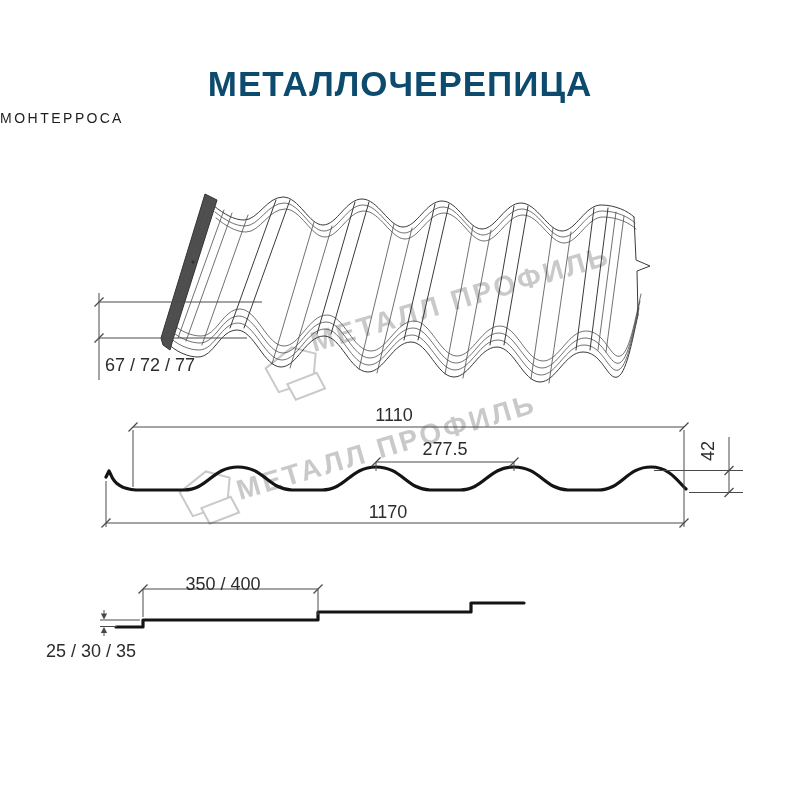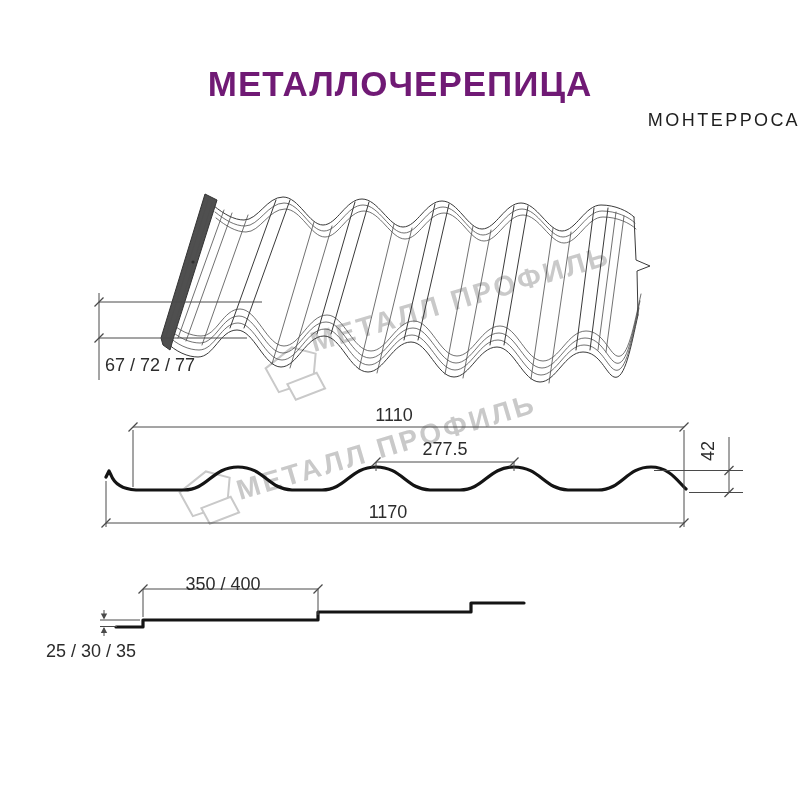--- a/index.html
+++ b/index.html
@@ -1,21 +1,21 @@
 <!DOCTYPE html>
 <html><head>
 <meta charset="utf-8">
 <style>
   html,body{margin:0;padding:0;background:#fff;}
   #stage{position:relative;width:800px;height:800px;background:#ffffff;overflow:hidden;
          font-family:"Liberation Sans", sans-serif;}
   .title{position:absolute;left:0;top:64px;width:800px;text-align:center;
-         font-size:35px;font-weight:800;letter-spacing:1px;color:#701a75;}
-  .subtitle{position:absolute;left:0;top:110px;width:800px;text-align:right;
-         font-size:18px;font-weight:500;letter-spacing:2.5px;color:#1e1e1e;}
+         font-size:35px;font-weight:800;letter-spacing:1px;color:#0c4a6e;}
+  .subtitle{position:absolute;left:0;top:110px;width:800px;text-align:left;
+         font-size:14px;font-weight:500;letter-spacing:2.5px;color:#1e1e1e;}
   svg{position:absolute;left:0;top:0;}
   .thin{stroke:#4a4a4a;stroke-width:1;fill:none;}
   .tick{stroke:#4a4a4a;stroke-width:1.2;fill:none;}
   .thick{stroke:#141414;stroke-width:3.2;fill:none;stroke-linecap:round;stroke-linejoin:round;}
   .draw{stroke:#3a3a3a;stroke-width:1;fill:none;stroke-linecap:round;stroke-linejoin:round;}
   .draw2{stroke:#4d4d4d;stroke-width:.8;fill:none;stroke-linecap:round;}
   .dimtxt{font-family:"Liberation Sans",sans-serif;font-size:18px;fill:#2c2c2c;}
   .wmtxt{font-family:"Liberation Sans",sans-serif;font-size:28px;font-weight:700;
          letter-spacing:3px;fill:#c9c9c9;}
   .wmlogo{stroke:#c9c9c9;stroke-width:2;fill:#ffffff;}

